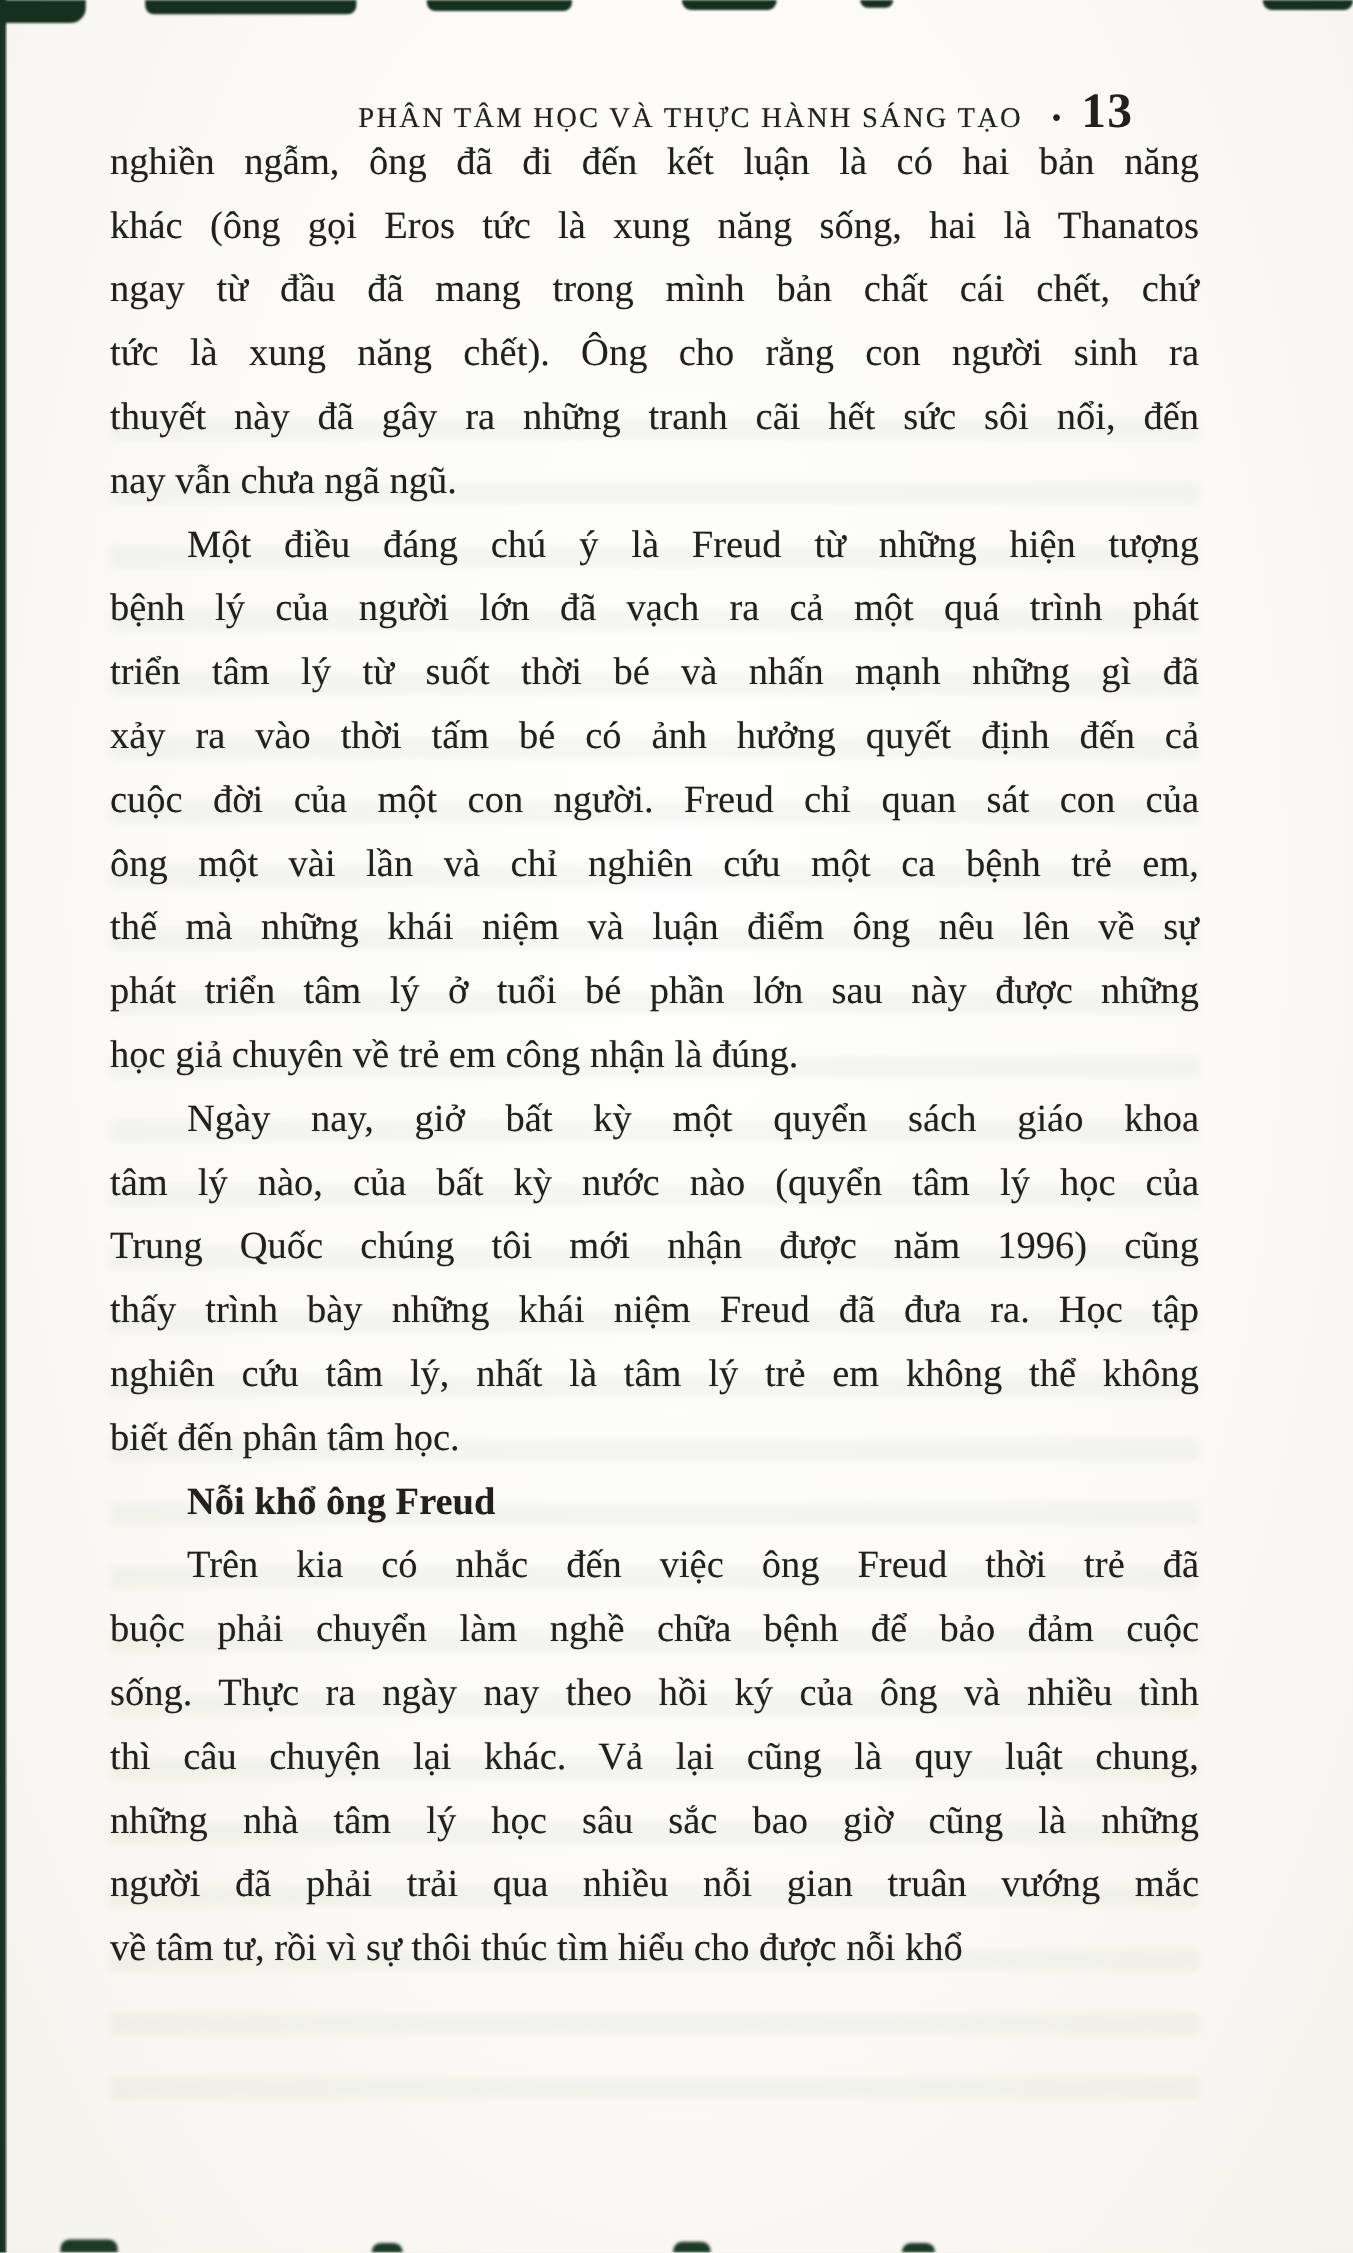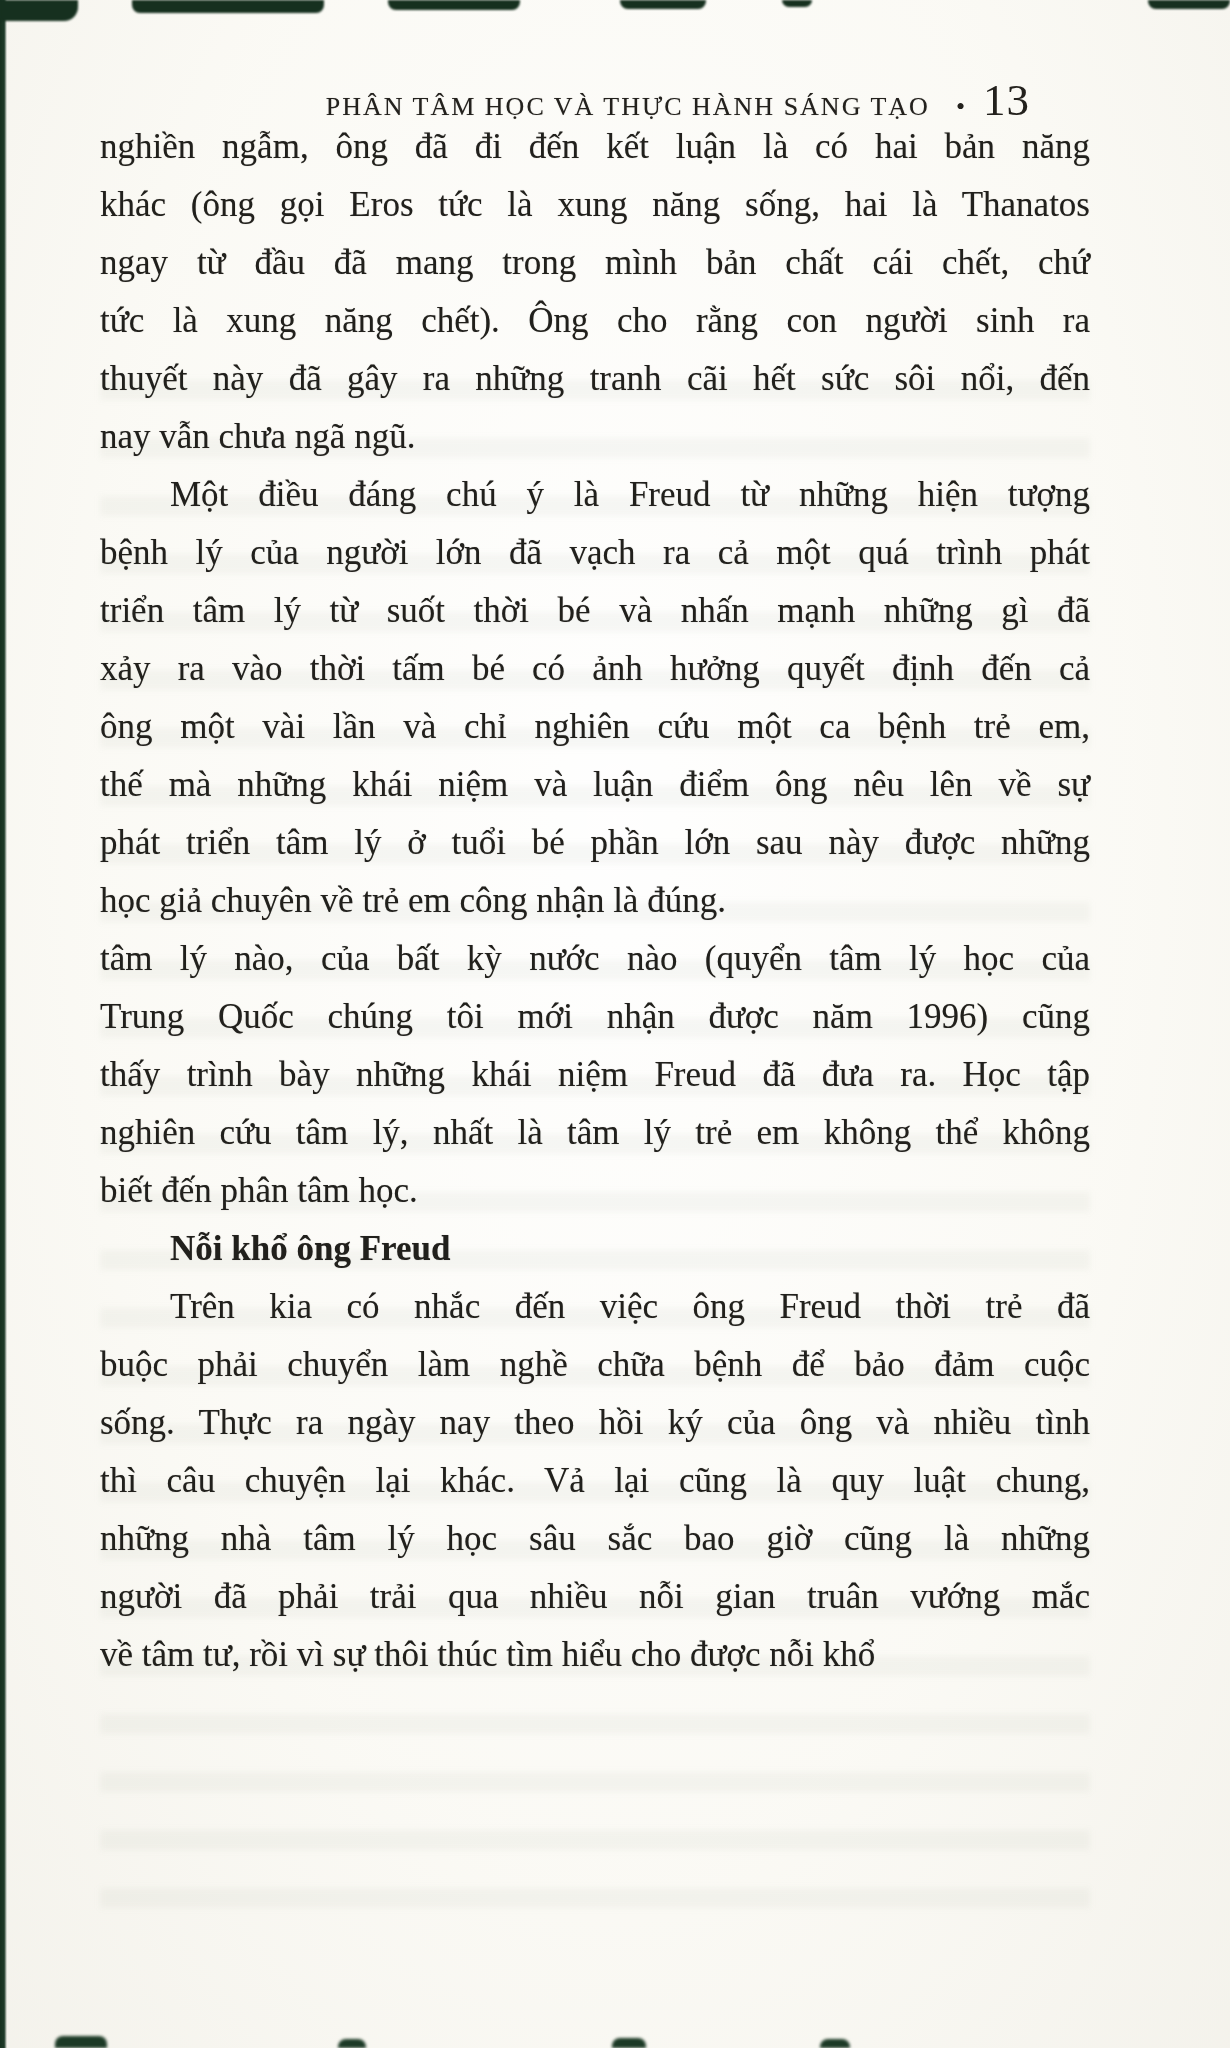--- a/index.html
+++ b/index.html
@@ -57,21 +57,21 @@
     display: flex; justify-content: flex-end; align-items: baseline;
     color: #23211d;
     white-space: nowrap;
     margin-left: 30px;
   }
   .header-title {
     font-size: 26px; letter-spacing: 2px; font-weight: 500;
     text-shadow: 0 0 1px rgba(35,30,25,0.35);
   }
   .header-bullet { font-size: 26px; margin: 0 18px 0 26px; }
-  .page-number { font-size: 45px; font-weight: 400; letter-spacing: 1px; text-align: center; }
+  .page-number { font-size: 45px; font-weight: 700; letter-spacing: 1px; text-align: center; }
   
   .text-block {
     position: absolute; left: 100px; top: 118px; width: 990px;
     color: #21201c;
     font-size: 35px; line-height: 58px;
     text-shadow: 0 0 1px rgba(35,30,25,0.30);
   }
   .line {
     text-align: justify;
     text-align-last: justify;
@@ -115,26 +115,28 @@
         <div class="line">ngay từ đầu đã mang trong mình bản chất cái chết, chứ</div>
         <div class="line">tức là xung năng chết). Ông cho rằng con người sinh ra</div>
         <div class="line">thuyết này đã gây ra những tranh cãi hết sức sôi nổi, đến</div>
         <div class="line last">nay vẫn chưa ngã ngũ.</div>
       </div>
       <div class="para">
         <div class="line first">Một điều đáng chú ý là Freud từ những hiện tượng</div>
         <div class="line">bệnh lý của người lớn đã vạch ra cả một quá trình phát</div>
         <div class="line">triển tâm lý từ suốt thời bé và nhấn mạnh những gì đã</div>
         <div class="line">xảy ra vào thời tấm bé có ảnh hưởng quyết định đến cả</div>
+        <div class="line">cuộc đời của một con người. Freud chỉ quan sát con của</div>
         <div class="line">ông một vài lần và chỉ nghiên cứu một ca bệnh trẻ em,</div>
         <div class="line">thế mà những khái niệm và luận điểm ông nêu lên về sự</div>
         <div class="line">phát triển tâm lý ở tuổi bé phần lớn sau này được những</div>
         <div class="line last">học giả chuyên về trẻ em công nhận là đúng.</div>
       </div>
       <div class="para">
+        <div class="line first">Ngày nay, giở bất kỳ một quyển sách giáo khoa</div>
         <div class="line">tâm lý nào, của bất kỳ nước nào (quyển tâm lý học của</div>
         <div class="line">Trung Quốc chúng tôi mới nhận được năm 1996) cũng</div>
         <div class="line">thấy trình bày những khái niệm Freud đã đưa ra. Học tập</div>
         <div class="line">nghiên cứu tâm lý, nhất là tâm lý trẻ em không thể không</div>
         <div class="line last">biết đến phân tâm học.</div>
       </div>
       <div class="para heading">
         <div class="line first last">Nỗi khổ ông Freud</div>
       </div>
       <div class="para">

